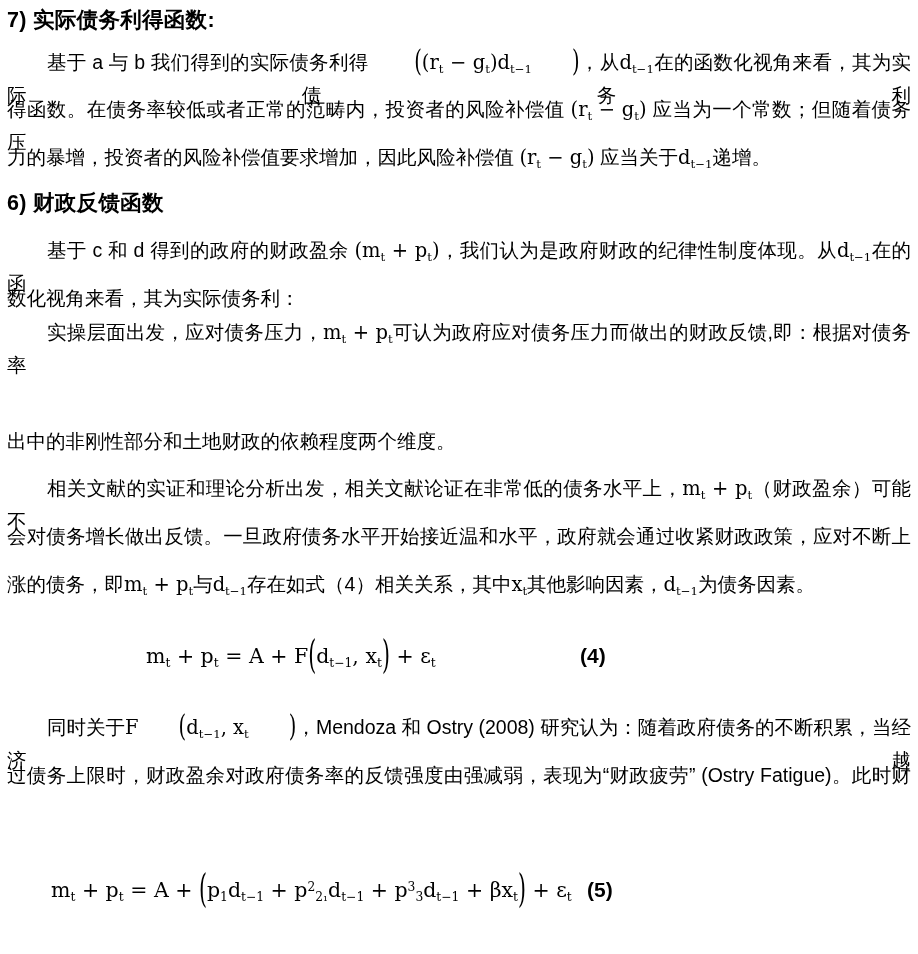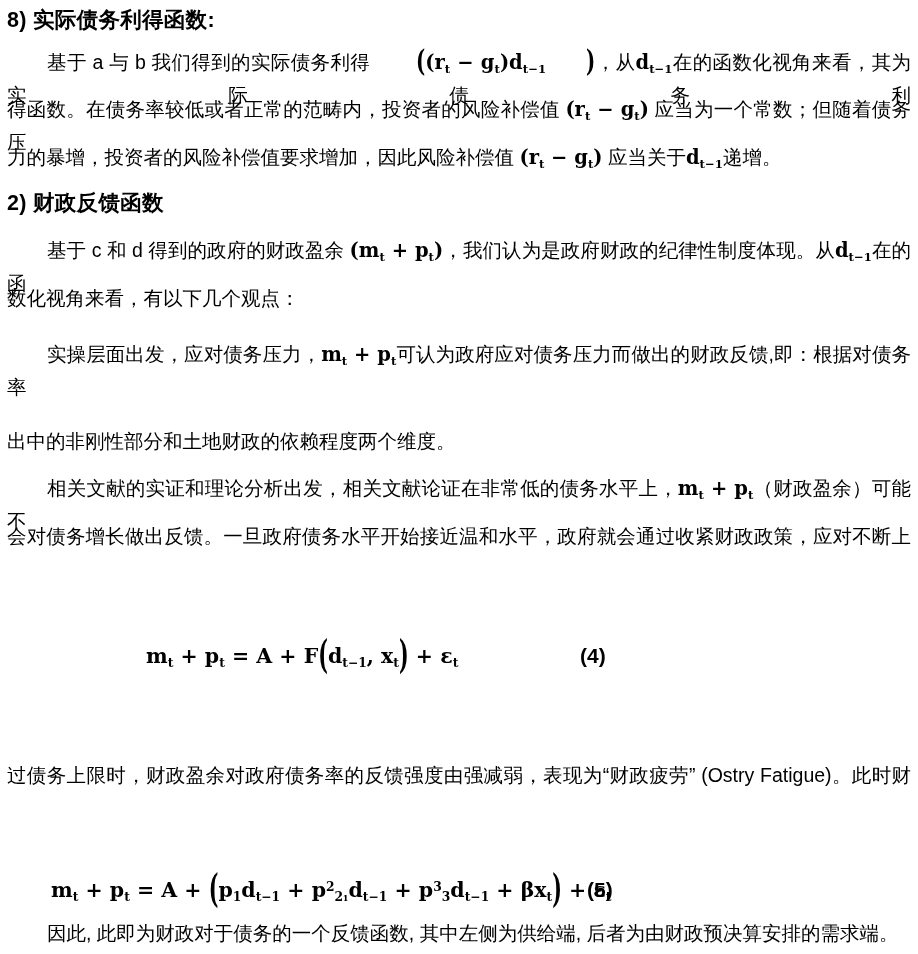--- a/index.html
+++ b/index.html
@@ -4,66 +4,67 @@
 <style>
   html,body{margin:0;padding:0;background:#ffffff;}
   body{width:918px;height:954px;overflow:hidden;
        font-family:"Liberation Sans","DejaVu Sans",sans-serif;color:#000;}
   .page{position:relative;width:918px;height:954px;background:#fff;}
   .ln{position:absolute;left:7px;right:7px;height:34px;line-height:32px;
       font-size:19.5px;color:#000;}
   .just{text-align:justify;text-align-last:justify;}
   .ind{text-indent:40px;}
   .hd{font-weight:700;font-size:21.5px;letter-spacing:0.3px;}
-  .math{font-family:"DejaVu Serif","Liberation Serif",serif;font-weight:bold;}
+  .math{font-family:"DejaVu Serif","Liberation Serif",serif;}
   .math sub,.math sup{font-size:0.6em;line-height:0;}
   .math sub{vertical-align:-0.3em;}
   .math sup{vertical-align:0.5em;}
   .bigp{display:inline-block;transform:scaleY(1.5);transform-origin:50% 55%;}
   .eqline{white-space:nowrap;font-size:20.5px;}
   .eqline .bigp{transform:scaleY(1.9);}
   .eqnum{position:absolute;top:0;font-weight:700;font-size:21px;
          font-family:"Liberation Sans","DejaVu Sans",sans-serif;}
   
   .L1{top:4px}   .L2{top:46px}  .L3{top:93px}  .L4{top:141px}
-  .L5{top:187px} .L6{top:234px} .L7{top:282px} .L8{top:338px}
+  .L5{top:187px} .L6{top:234px} .L7{top:282px} .L8{top:316px}
   .L9{top:377px} .L10{top:425px}.L11{top:472px}.L12{top:520px}
   .L13{top:568px}.L14{top:640px;padding-left:139px}
   .L15{top:711px}.L16{top:759px}.L17{top:806px}
   .L18{top:874px;padding-left:44px}.L19{top:917px}
   .L14 .eqnum{left:573px}
   .L18 .eqnum{left:580px}
 </style>
 </head>
 <body>
 
 <div class="page">
-  <div class="ln L1 hd">8) 实际债务利得函数:</div>
+  <div class="ln L1 hd">7) 实际债务利得函数:</div>
 
   <div class="ln L2 just ind">基于 a 与 b 我们得到的实际债务利得 <span class="math"><span class="bigp">(</span>(r<sub>t</sub> − g<sub>t</sub>)d<sub>t−1</sub><span class="bigp">)</span></span>，从<span class="math">d<sub>t−1</sub></span>在的函数化视角来看，其为实际债务利</div>
   <div class="ln L3 just">得函数。在债务率较低或者正常的范畴内，投资者的风险补偿值 <span class="math">(r<sub>t</sub> − g<sub>t</sub>)</span> 应当为一个常数；但随着债务压</div>
   <div class="ln L4">力的暴增，投资者的风险补偿值要求增加，因此风险补偿值 <span class="math">(r<sub>t</sub> − g<sub>t</sub>)</span> 应当关于<span class="math">d<sub>t−1</sub></span>递增。</div>
 
-  <div class="ln L5 hd">2) 财政反馈函数</div>
+  <div class="ln L5 hd">6) 财政反馈函数</div>
 
   <div class="ln L6 just ind">基于 c 和 d 得到的政府的财政盈余 <span class="math">(m<sub>t</sub> + p<sub>t</sub>)</span>，我们认为是政府财政的纪律性制度体现。从<span class="math">d<sub>t−1</sub></span>在的函</div>
-  <div class="ln L7">数化视角来看，有以下几个观点：</div>
+  <div class="ln L7">数化视角来看，其为实际债务利：</div>
 
   <div class="ln L8 just ind">实操层面出发，应对债务压力，<span class="math">m<sub>t</sub> + p<sub>t</sub></span>可认为政府应对债务压力而做出的财政反馈,即：根据对债务率</div>
   <div class="ln L10">出中的非刚性部分和土地财政的依赖程度两个维度。</div>
 
   <div class="ln L11 just ind">相关文献的实证和理论分析出发，相关文献论证在非常低的债务水平上，<span class="math">m<sub>t</sub> + p<sub>t</sub></span>（财政盈余）可能不</div>
   <div class="ln L12 just">会对债务增长做出反馈。一旦政府债务水平开始接近温和水平，政府就会通过收紧财政政策，应对不断上</div>
+  <div class="ln L13">涨的债务，即<span class="math">m<sub>t</sub> + p<sub>t</sub></span>与<span class="math">d<sub>t−1</sub></span>存在如式（4）相关关系，其中<span class="math">x<sub>t</sub></span>其他影响因素，<span class="math">d<sub>t−1</sub></span>为债务因素。</div>
 
   <div class="ln L14 eqline">
     <span><span class="math">m<sub>t</sub> + p<sub>t</sub> = A + F<span class="bigp">(</span>d<sub>t−1</sub>, x<sub>t</sub><span class="bigp">)</span> + ε<sub>t</sub></span></span>
     <span class="eqnum">(4)</span>
   </div>
 
+  <div class="ln L15 just ind">同时关于<span class="math">F<span class="bigp">(</span>d<sub>t−1</sub>, x<sub>t</sub><span class="bigp">)</span></span>，Mendoza 和 Ostry (2008) 研究认为：随着政府债务的不断积累，当经济越</div>
   <div class="ln L16 just">过债务上限时，财政盈余对政府债务率的反馈强度由强减弱，表现为“财政疲劳” (Ostry Fatigue)。此时财</div>
 
   <div class="ln L18 eqline">
     <span><span class="math">m<sub>t</sub> + p<sub>t</sub> = A + <span class="bigp">(</span>p<sub>1</sub>d<sub>t−1</sub> + p<sup>2</sup><sub>2₁</sub>d<sub>t−1</sub> + p<sup>3</sup><sub>3</sub>d<sub>t−1</sub> + βx<sub>t</sub><span class="bigp">)</span> + ε<sub>t</sub></span></span>
     <span class="eqnum">(5)</span>
   </div>
 
-  <div class="ln L19 ind">因此, 此即为财政对于债务的一个反馈函数, 其中左侧为供给端, 后者为由财政预决算安排的需求端。</div>
 </div>
 
 </body></html>

